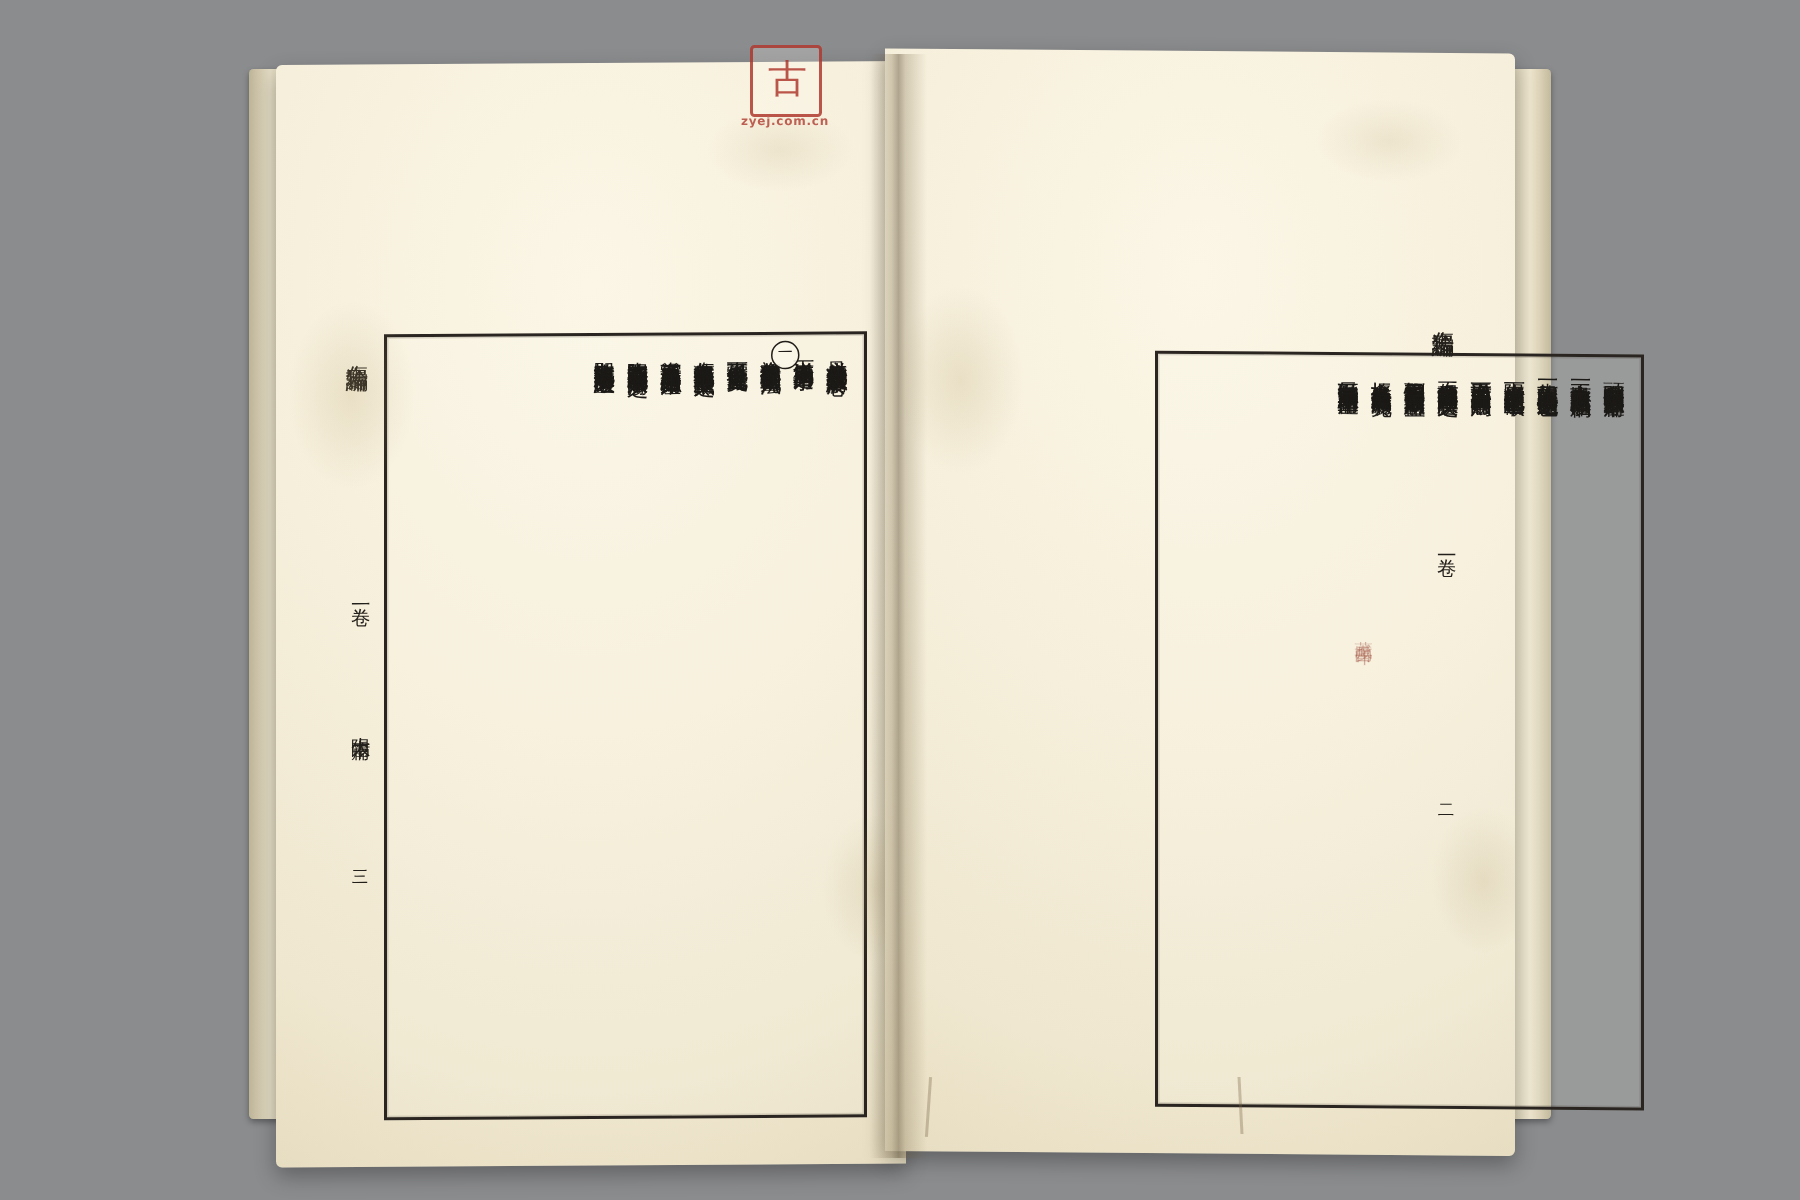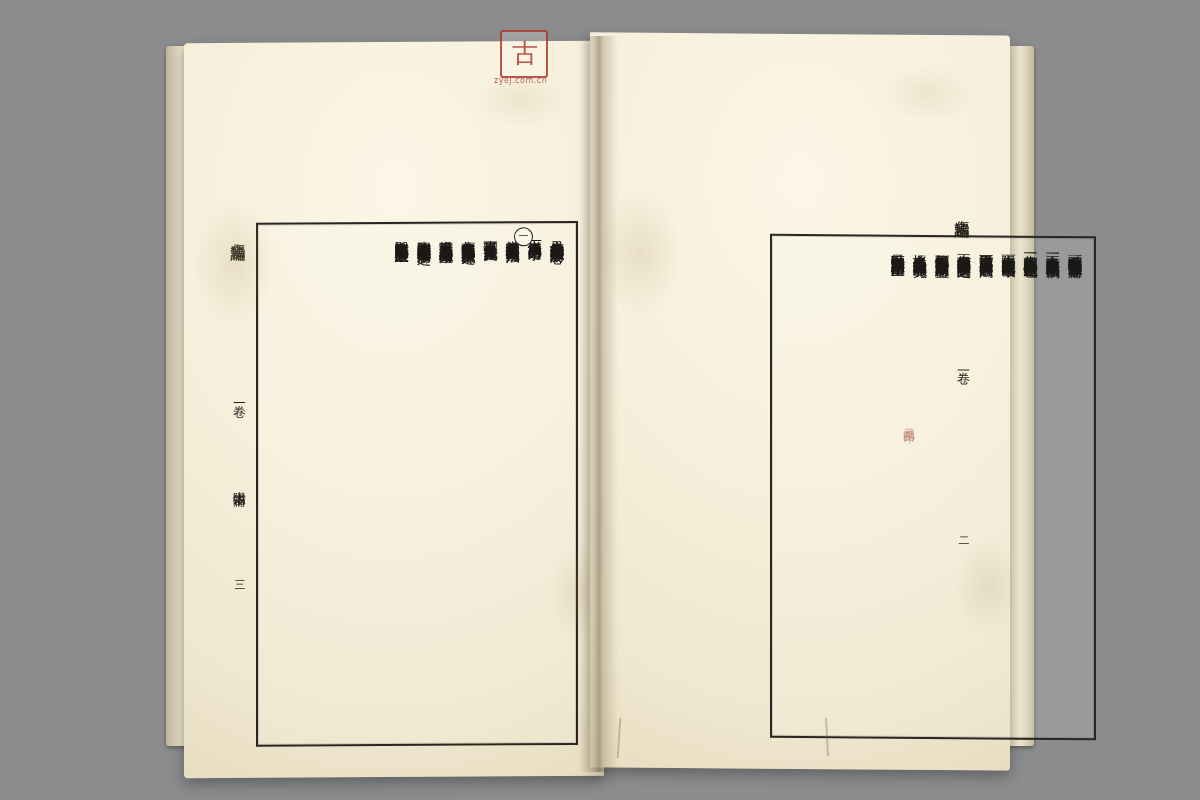--- a/index.html
+++ b/index.html
@@ -183,20 +183,21 @@
     background: rgba(255,252,244,.25);
   }
   .wm-text {
     position: absolute; left: 0; top: 46px;
     width: 58px;
     text-align: left;
     font-family: "DejaVu Sans", sans-serif;
     font-size: 8px;
     color: #b4473b;
     letter-spacing: .5px;
+    font-weight: bold;
   }
 
   
   .crease {
     position: absolute;
     background: rgba(120,100,70,.35);
     z-index: 5;
   }
   .crease.c1 { left: 468px; top: 700px; width: 2px; height: 40px; transform: rotate(4deg); }
   .crease.c2 { left: 676px; top: 700px; width: 2px; height: 38px; transform: rotate(-3deg); }

